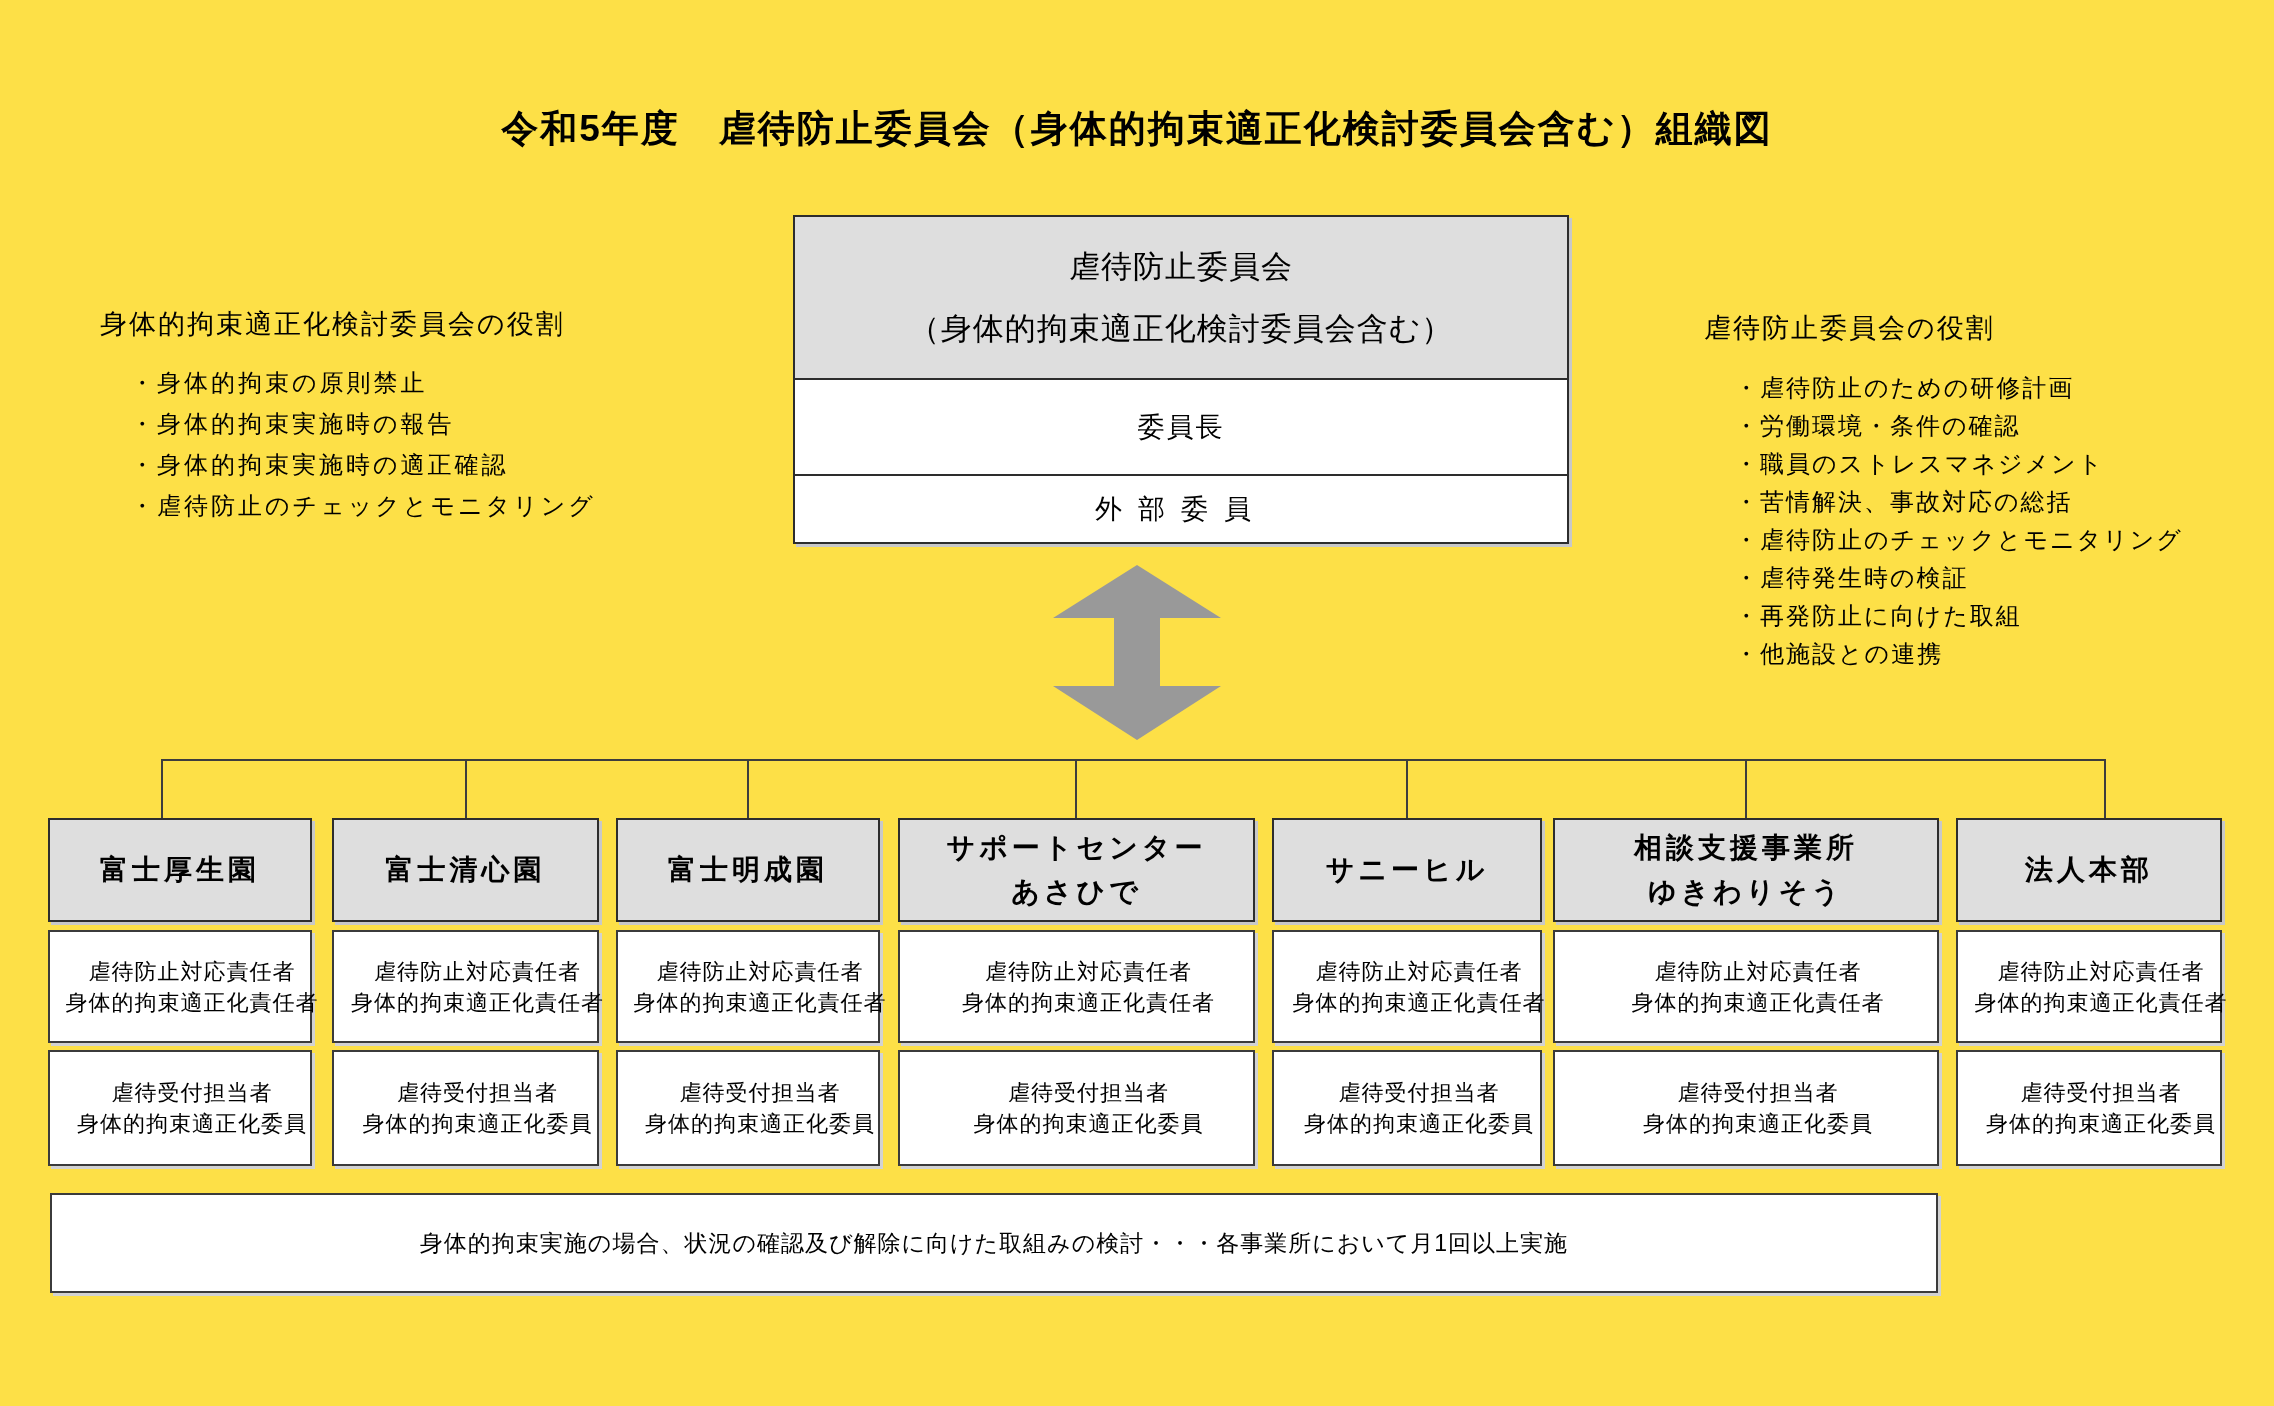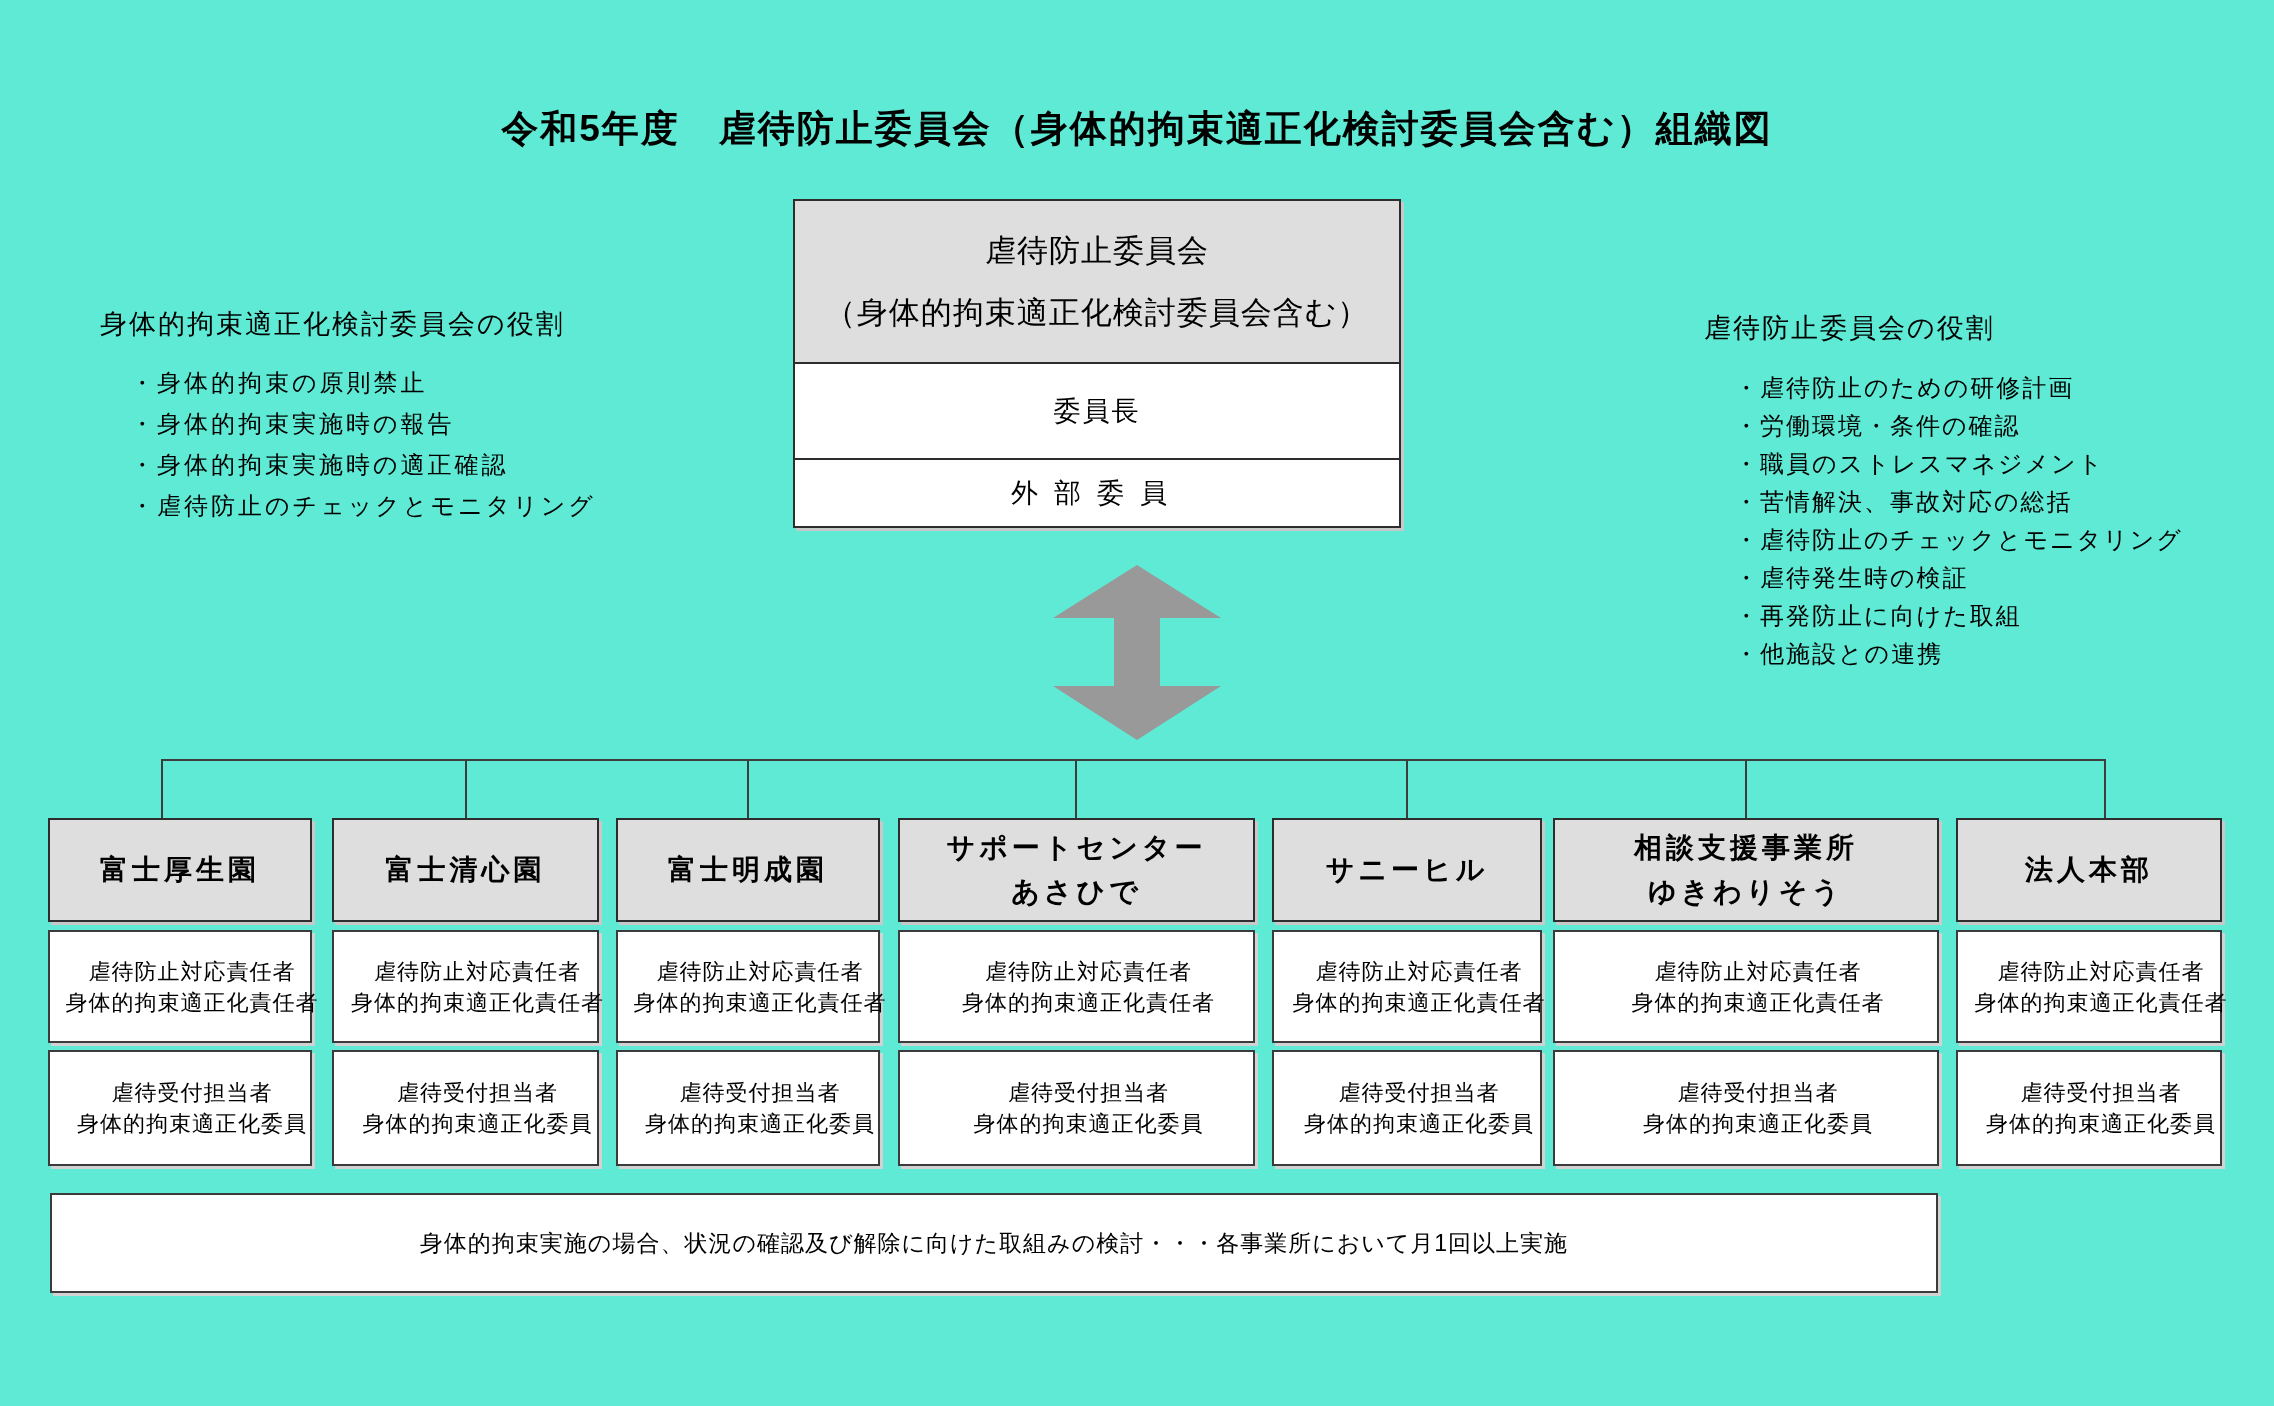--- a/index.html
+++ b/index.html
@@ -1,34 +1,34 @@
 <!DOCTYPE html>
 <html style="--c-header_fill: #dedede; --c-arrow: #999999; --c-line: #3d3d3d; --c-border: #2d2d2d; --c-shadow: #c8c8c8;"><head>
 <meta charset="utf-8">
 <style>
   html,body{margin:0;padding:0;background:#fff;}
-  .canvas{position:relative;width:2274px;height:1406px;background:#5eead4;overflow:hidden;
+  .canvas{position:relative;width:2274px;height:1406px;background:#fde047;overflow:hidden;
           font-family:"Liberation Sans","DejaVu Sans",sans-serif;color:#000;}
 
   
   .title{position:absolute;top:104px;left:0;right:0;text-align:center;
          font-size:37px;font-weight:bold;letter-spacing:2px;white-space:nowrap;}
 
   
   .roles{position:absolute;}
   .roles-left{left:100px;top:306px;}
   .roles-right{left:1704px;top:310px;}
   .roles-heading{font-size:27px;letter-spacing:2px;white-space:nowrap;}
   .roles-list{margin:20px 0 0 30px;}
   .roles-right .roles-list{margin-top:23px;}
   .role-item{font-size:24px;letter-spacing:3px;line-height:41px;white-space:nowrap;}
   .roles-right .role-item{line-height:38px;letter-spacing:2px;}
 
   
-  .committee{position:absolute;left:793px;top:199px;width:608px;height:329px;box-sizing:border-box;
+  .committee{position:absolute;left:793px;top:215px;width:776px;height:329px;box-sizing:border-box;
              border:2px solid var(--c-border,#2d2d2d);background:#fff;
              box-shadow:3px 3px 0 var(--c-shadow,#c8c8c8);display:flex;flex-direction:column;}
   .committee-hdr{height:161px;background:var(--c-header_fill,#dedede);
                  display:flex;flex-direction:column;align-items:center;justify-content:center;
                  font-size:31px;line-height:62px;letter-spacing:1px;text-align:center;white-space:nowrap;}
   .committee-chair{height:94px;border-top:2px solid var(--c-border,#2d2d2d);
                    border-bottom:2px solid var(--c-border,#2d2d2d);
                    display:flex;align-items:center;justify-content:center;
                    font-size:27px;letter-spacing:2px;}
   .committee-ext{flex:1;display:flex;align-items:center;justify-content:center;

